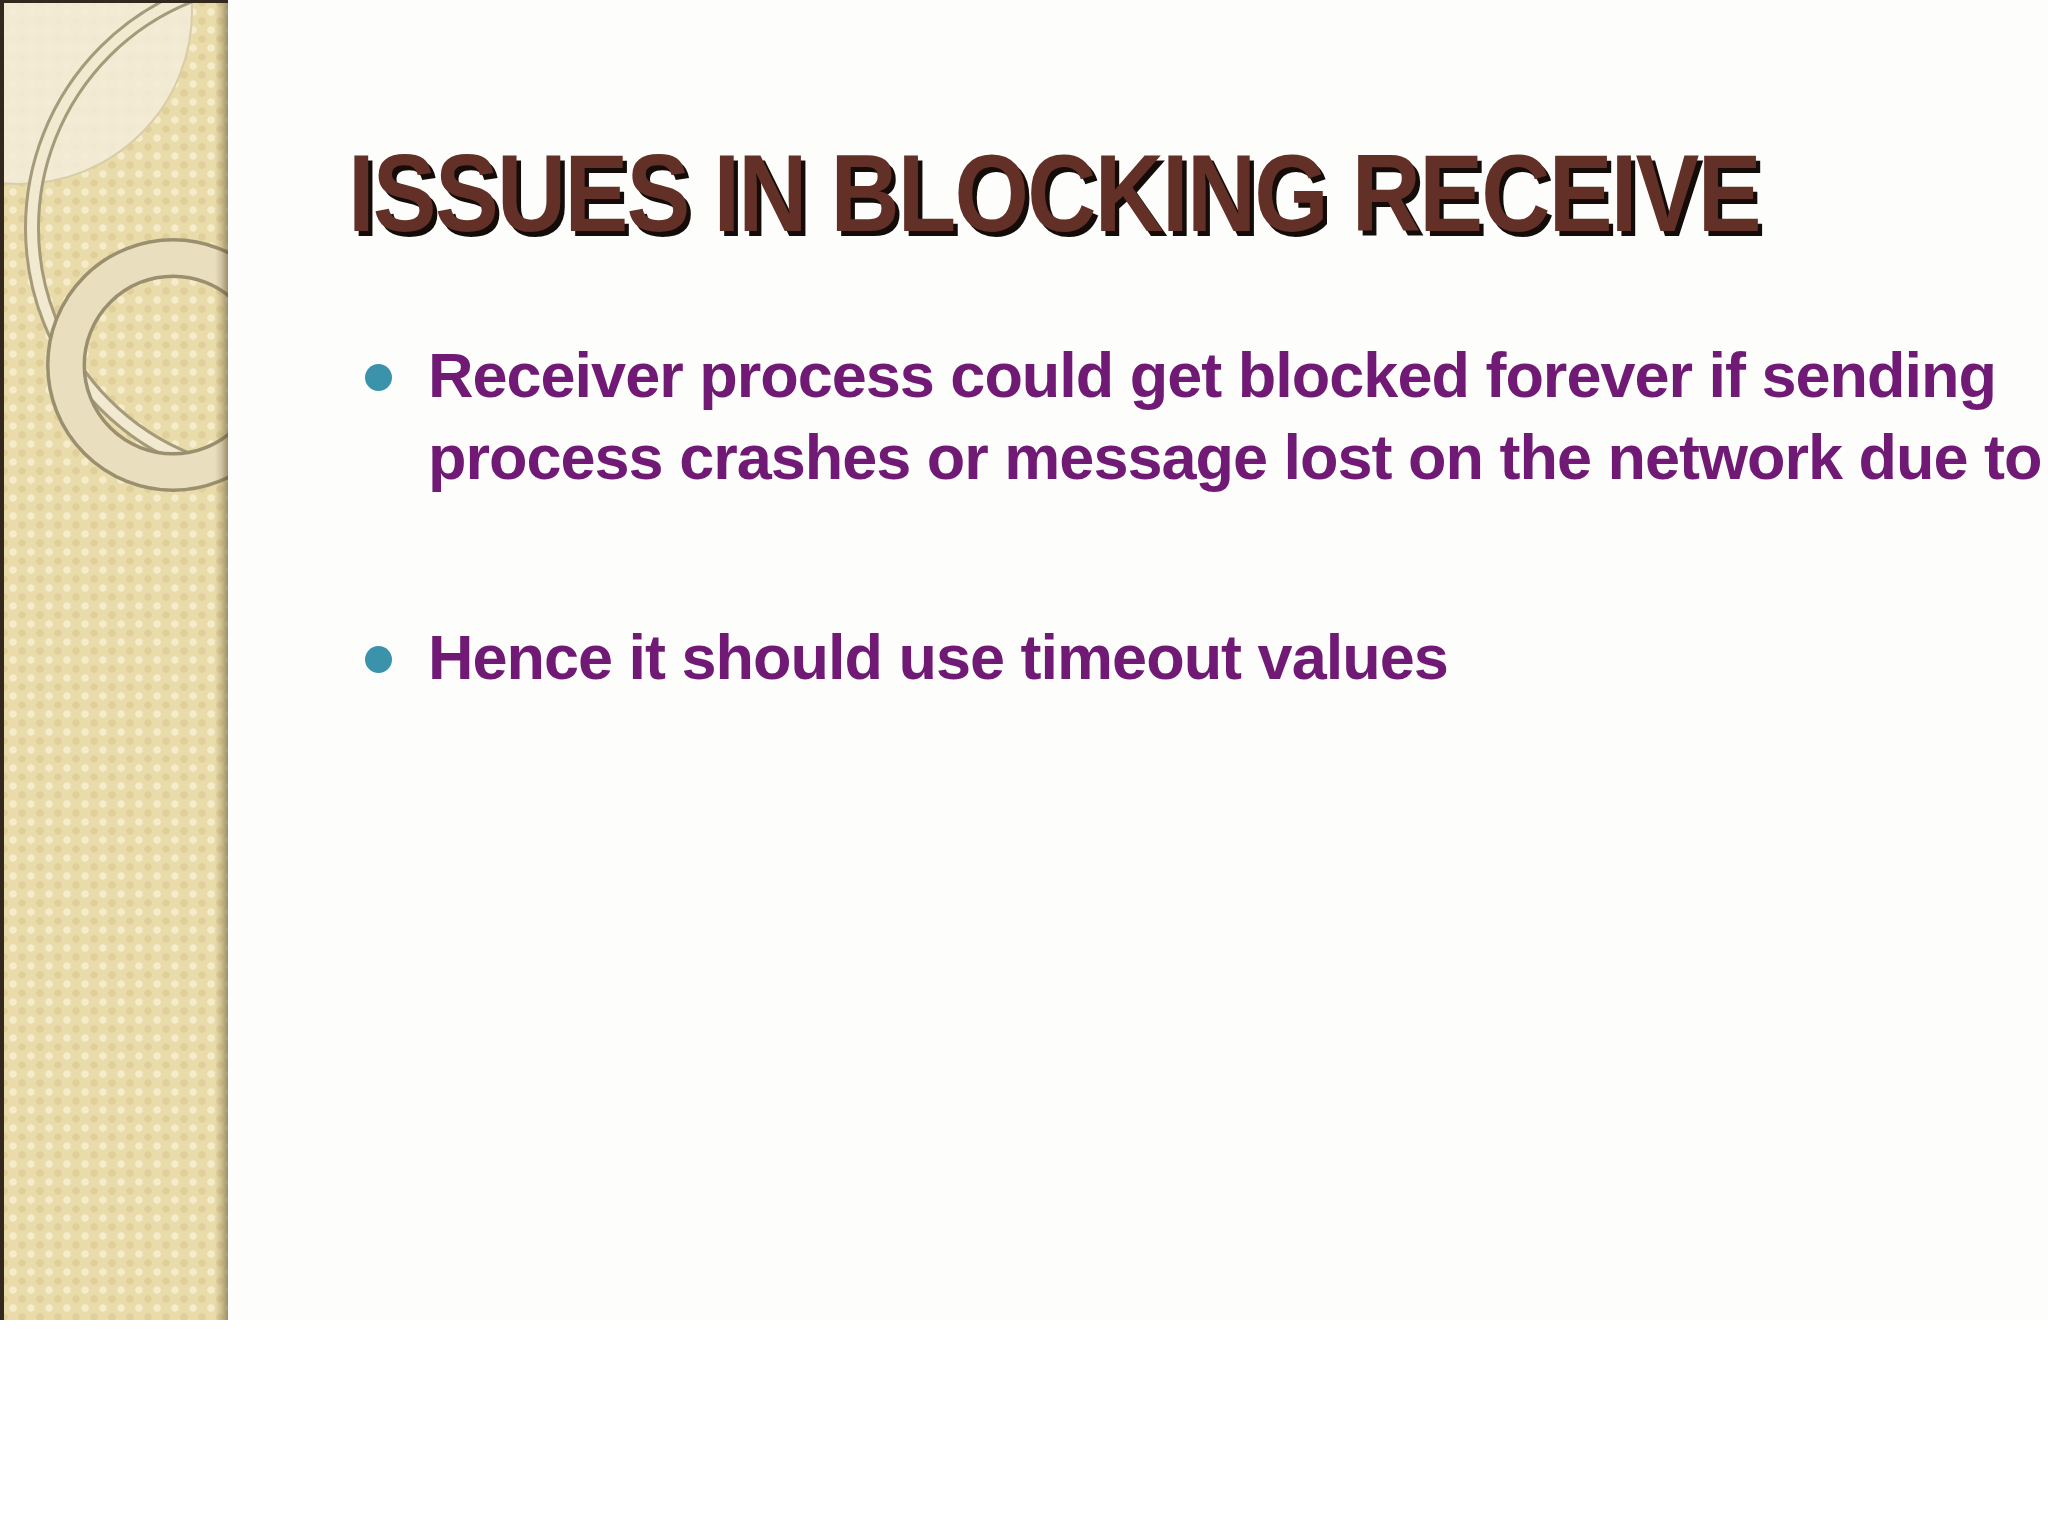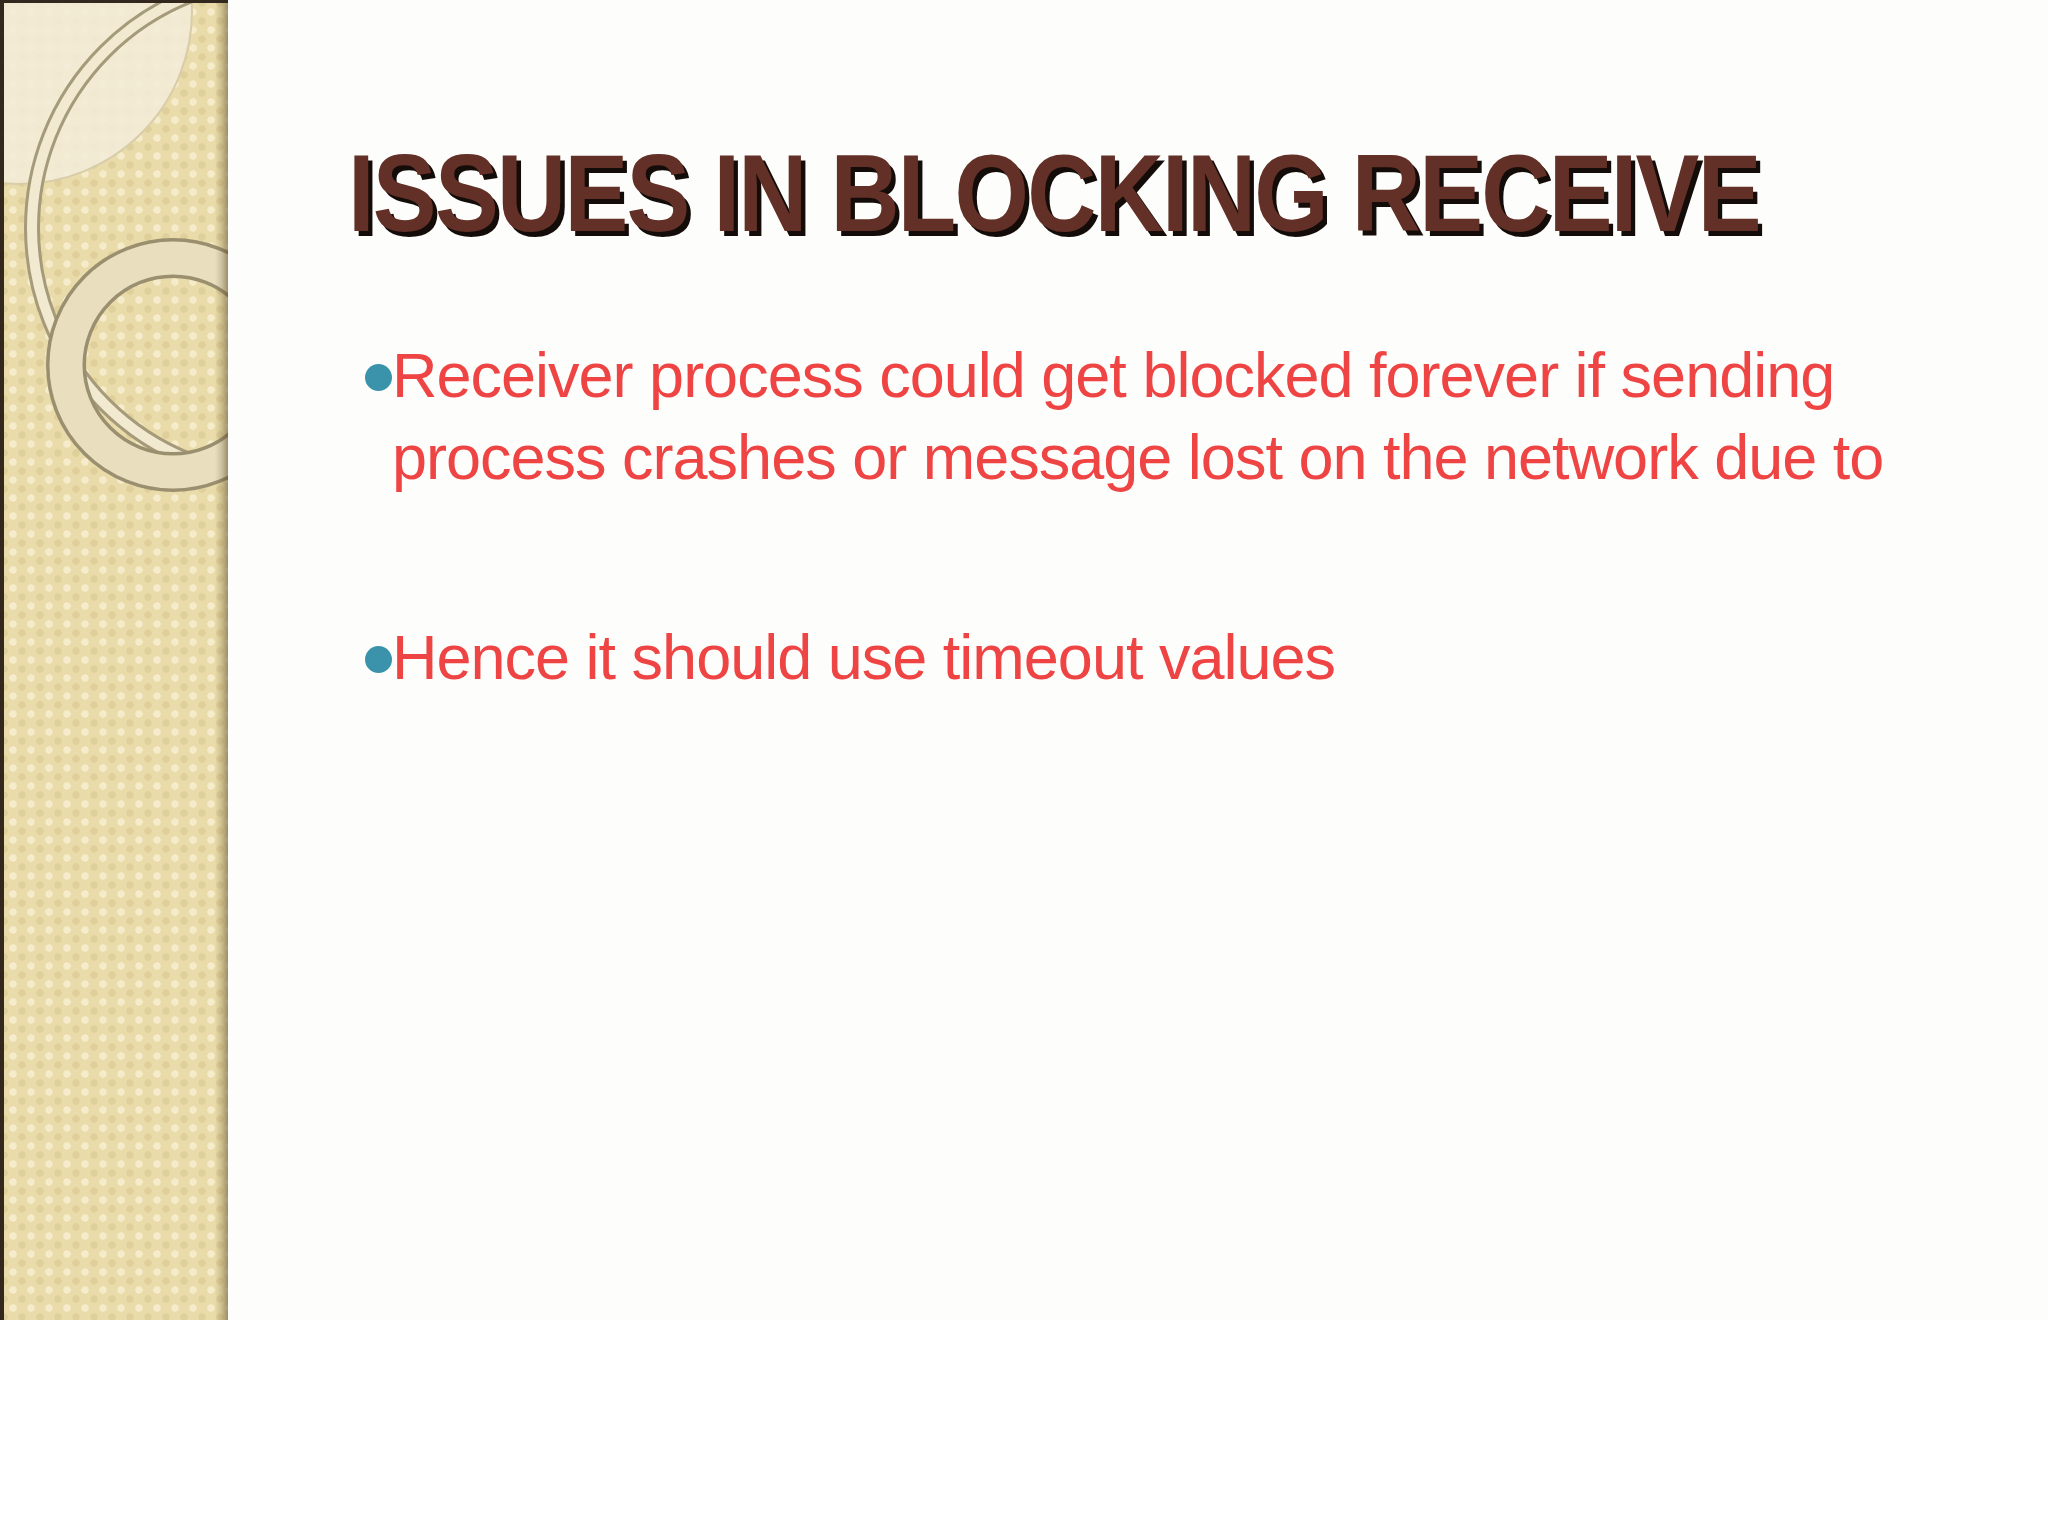--- a/index.html
+++ b/index.html
@@ -33,21 +33,21 @@
     white-space:nowrap;transform:scaleX(.87);transform-origin:0 0;
   }
   
   .bullets{position:absolute;left:365px;top:334px;width:1660px;}
   .bullet{display:flex;align-items:flex-start;}
   .bullet + .bullet{margin-top:118px;text-align:right;}
   .dot{
     flex:none;width:27px;height:27px;border-radius:50%;
     background:#3a93ab;margin-top:30px;
   }
-  .lines{font-size:63px;line-height:82px;letter-spacing:-1px;color:#ef4444;}
+  .lines{margin-left:36px;font-size:63px;line-height:82px;letter-spacing:-1px;color:#701a75;font-weight:bold;}
   .line{white-space:nowrap;}
 </style>
 </head>
 <body>
 
 <div class="stage">
 
   <aside class="sidebar">
     <svg viewBox="0 0 224 1528" preserveAspectRatio="xMinYMin slice">
 

